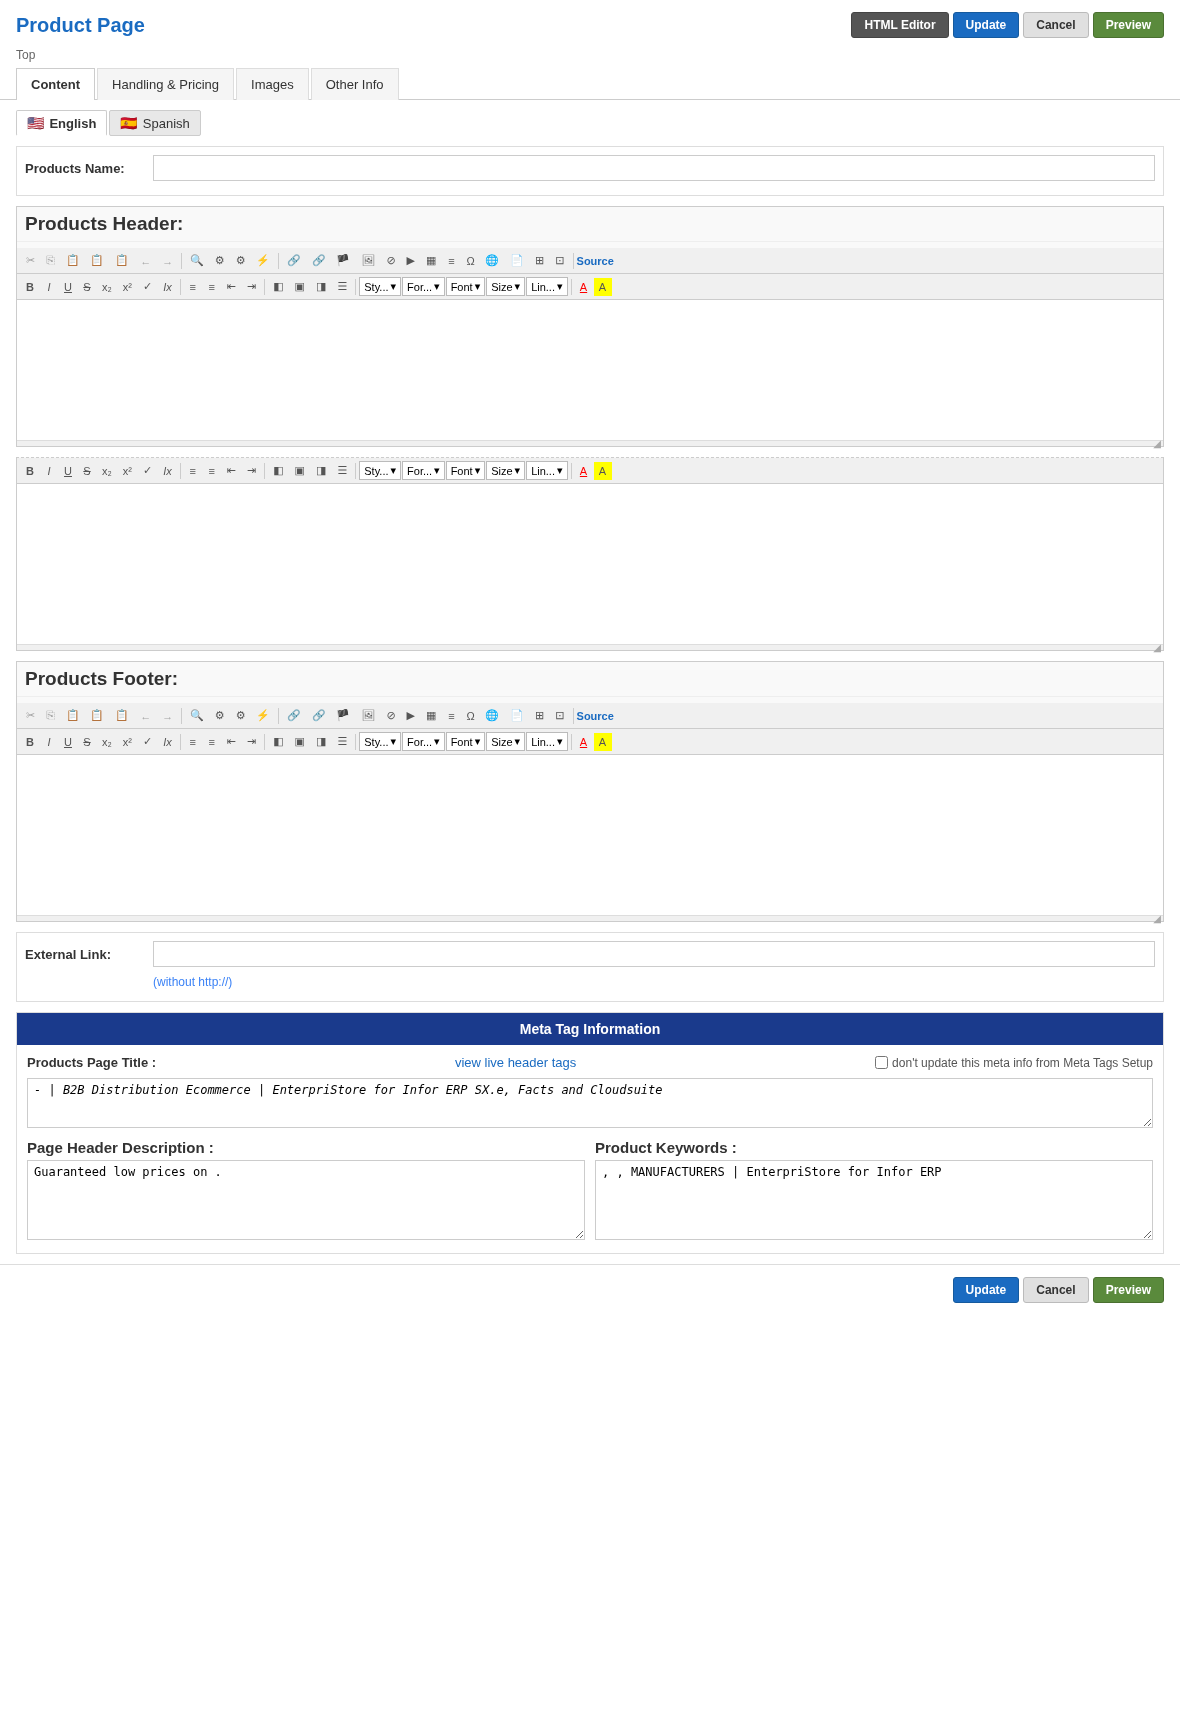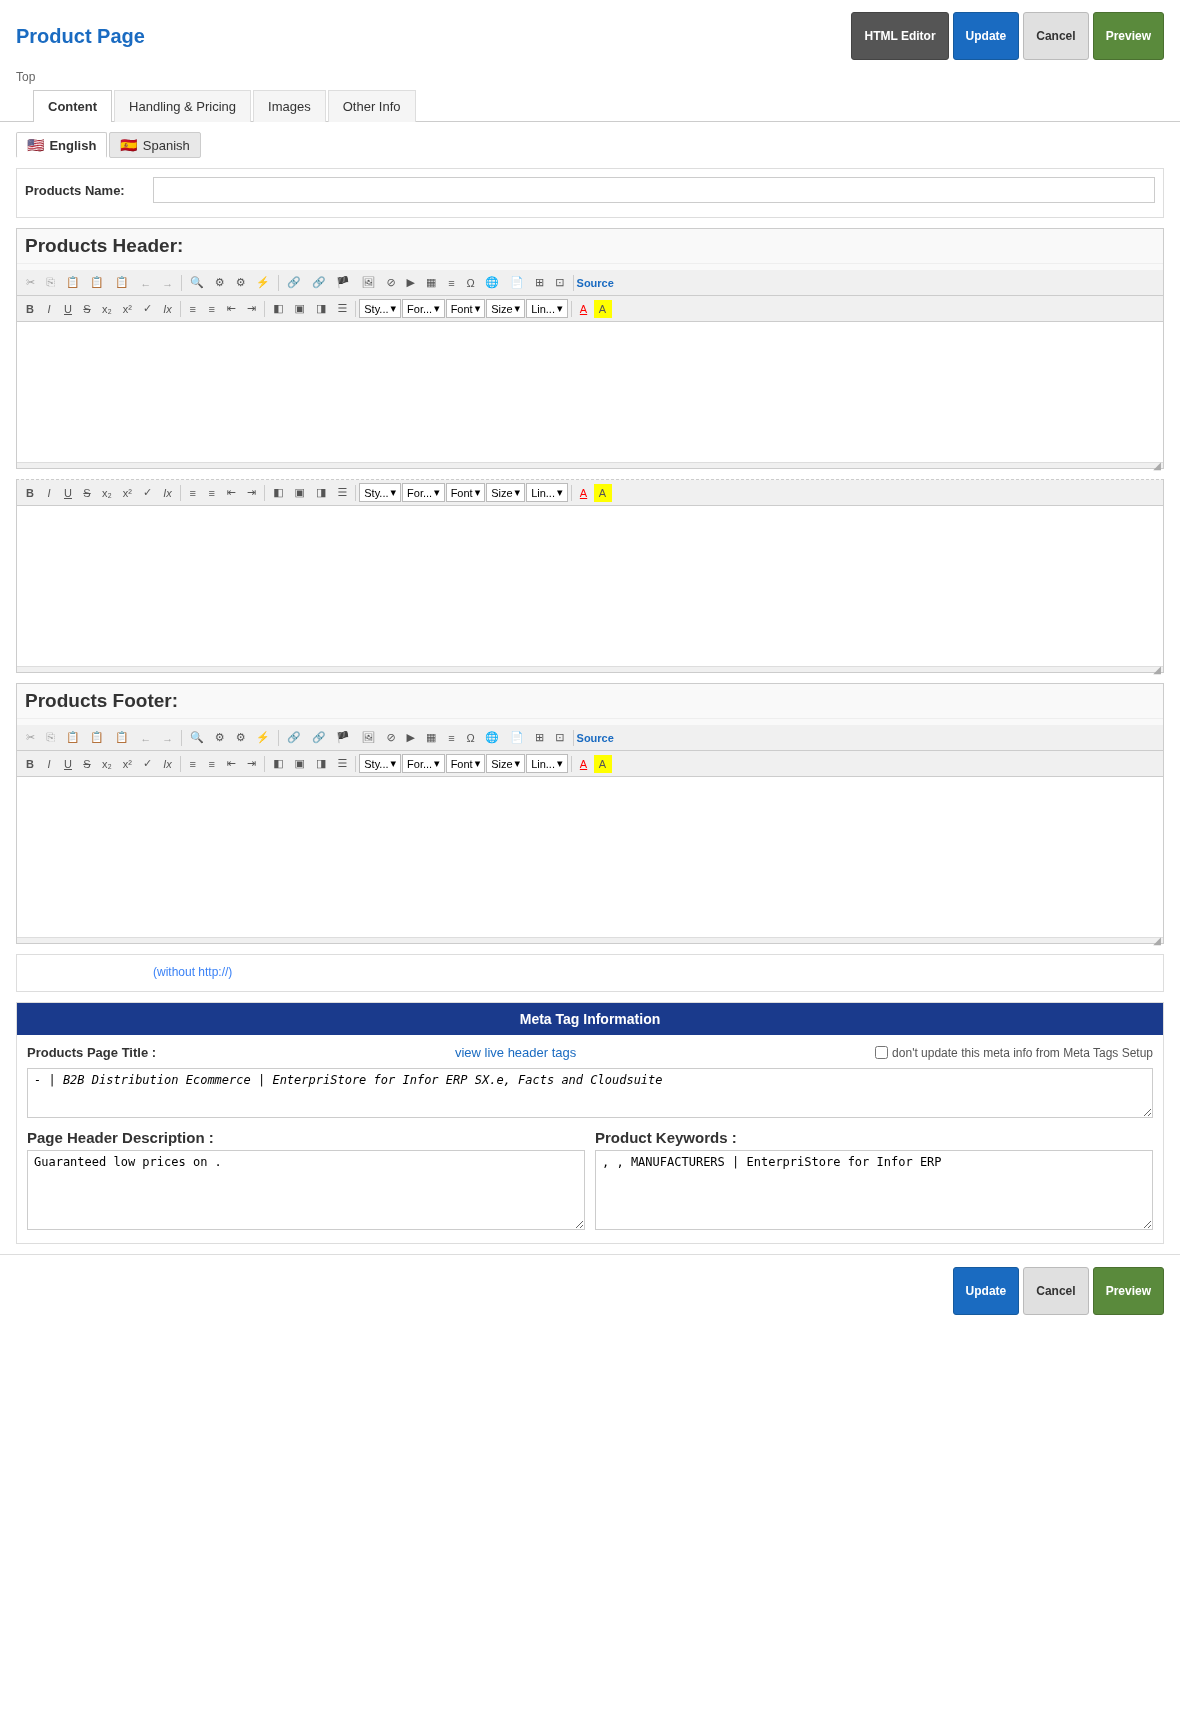--- a/index.html
+++ b/index.html
@@ -4,32 +4,32 @@
   <style>
     * { box-sizing: border-box; margin: 0; padding: 0; }
     body { font-family: Arial, sans-serif; font-size: 13px; background: #f0f0f0; color: #333; }
     
     .page-wrapper { background: #fff; max-width: 1180px; margin: 0 auto; min-height: 1716px; padding-bottom: 60px; }
     
     
     .page-header { display: flex; align-items: center; justify-content: space-between; padding: 12px 16px 8px; background: #fff; }
     .page-title { font-size: 20px; font-weight: bold; color: #1a6bc1; }
     .header-buttons { display: flex; gap: 4px; }
-    .btn { padding: 16px 12px; border: 1px solid #666; border-radius: 3px; cursor: pointer; font-size: 12px; font-weight: bold; }
+    .btn { padding: 5px 12px; border: 1px solid #666; border-radius: 3px; cursor: pointer; font-size: 12px; font-weight: bold; }
     .btn-dark { background: #555; color: #fff; border-color: #444; }
     .btn-blue { background: #1a6bc1; color: #fff; border-color: #155a9e; }
     .btn-gray { background: #e0e0e0; color: #333; border-color: #bbb; }
     .btn-green { background: #5a8a3c; color: #fff; border-color: #4a7030; }
     
     .breadcrumb { padding: 2px 16px 6px; font-size: 12px; color: #666; }
     
     
     .tabs-bar { display: flex; border-bottom: 1px solid #ccc; padding: 0 16px; background: #fff; }
     .tab { padding: 8px 14px; border: 1px solid transparent; border-bottom: none; cursor: pointer; font-size: 13px; margin-bottom: -1px; background: #f5f5f5; border-color: #ddd; margin-right: 2px; }
-    .tab.active { background: #fff; border-color: #ccc; border-bottom-color: #fff; font-weight: bold; margin-left: 17px; }
+    .tab.active { background: #fff; border-color: #ccc; border-bottom-color: #fff; font-weight: bold; }
     
     
     .main-content { padding: 10px 16px; }
     
     
     .lang-tabs { display: flex; gap: 2px; margin-bottom: 10px; }
     .lang-tab { display: flex; align-items: center; gap: 5px; padding: 4px 10px; border: 1px solid #ccc; background: #e8e8e8; cursor: pointer; font-size: 13px; border-radius: 2px; }
     .lang-tab.active { background: #fff; border-bottom-color: #fff; font-weight: bold; }
     .flag { font-size: 14px; }
     
@@ -293,20 +293,24 @@
         <button class="rte-btn" style="background: yellow;">A</button>
       </div>
 
       <div class="rte-area" contenteditable="true" style="min-height: 160px;"></div>
       <div class="rte-resize">
         <span style="font-size:10px;color:#aaa;">◢</span>
       </div>
     </div>
 
     <div class="form-section">
+      <div class="form-row">
+        <span class="form-label">External Link:</span>
+        <input class="form-input" type="text" style="">
+      </div>
       <div style="font-size:12px; color:#3b82f6; padding: 2px 0 4px 128px;">(without http://)</div>
     </div>
 
     <div class="meta-section">
       <div class="meta-header">Meta Tag Information</div>
       <div class="meta-body">
         
         
         <div style="display:flex; align-items:center; justify-content:space-between; margin-bottom:8px;">
           <span class="meta-label">Products Page Title :</span>

